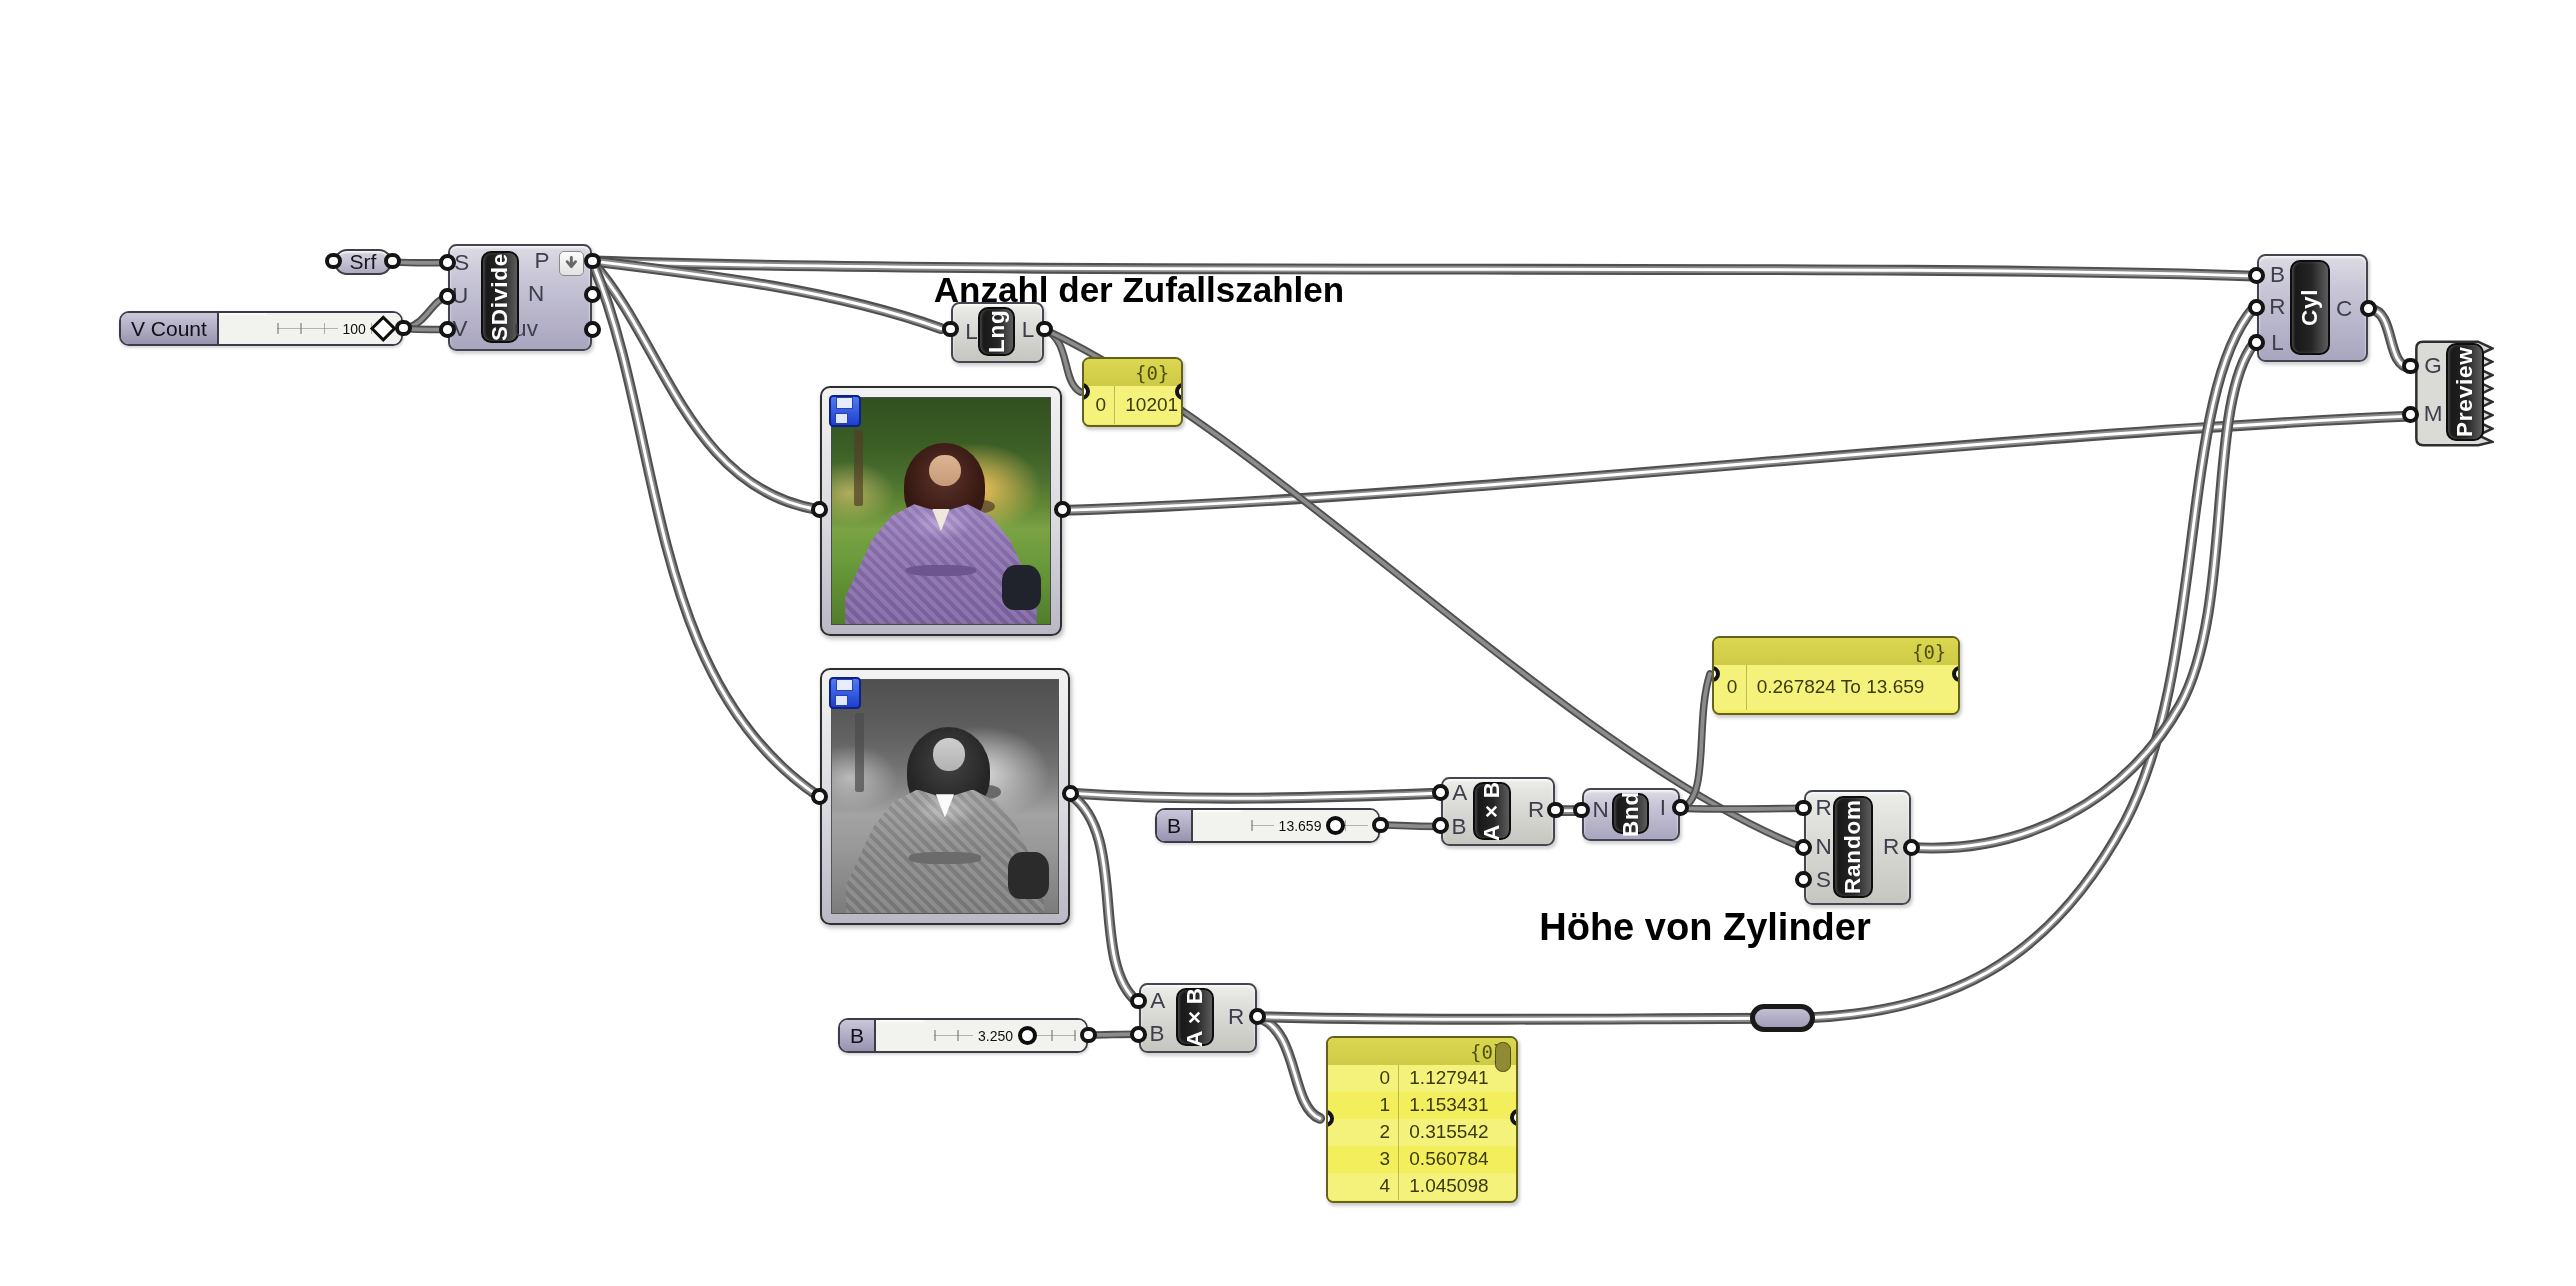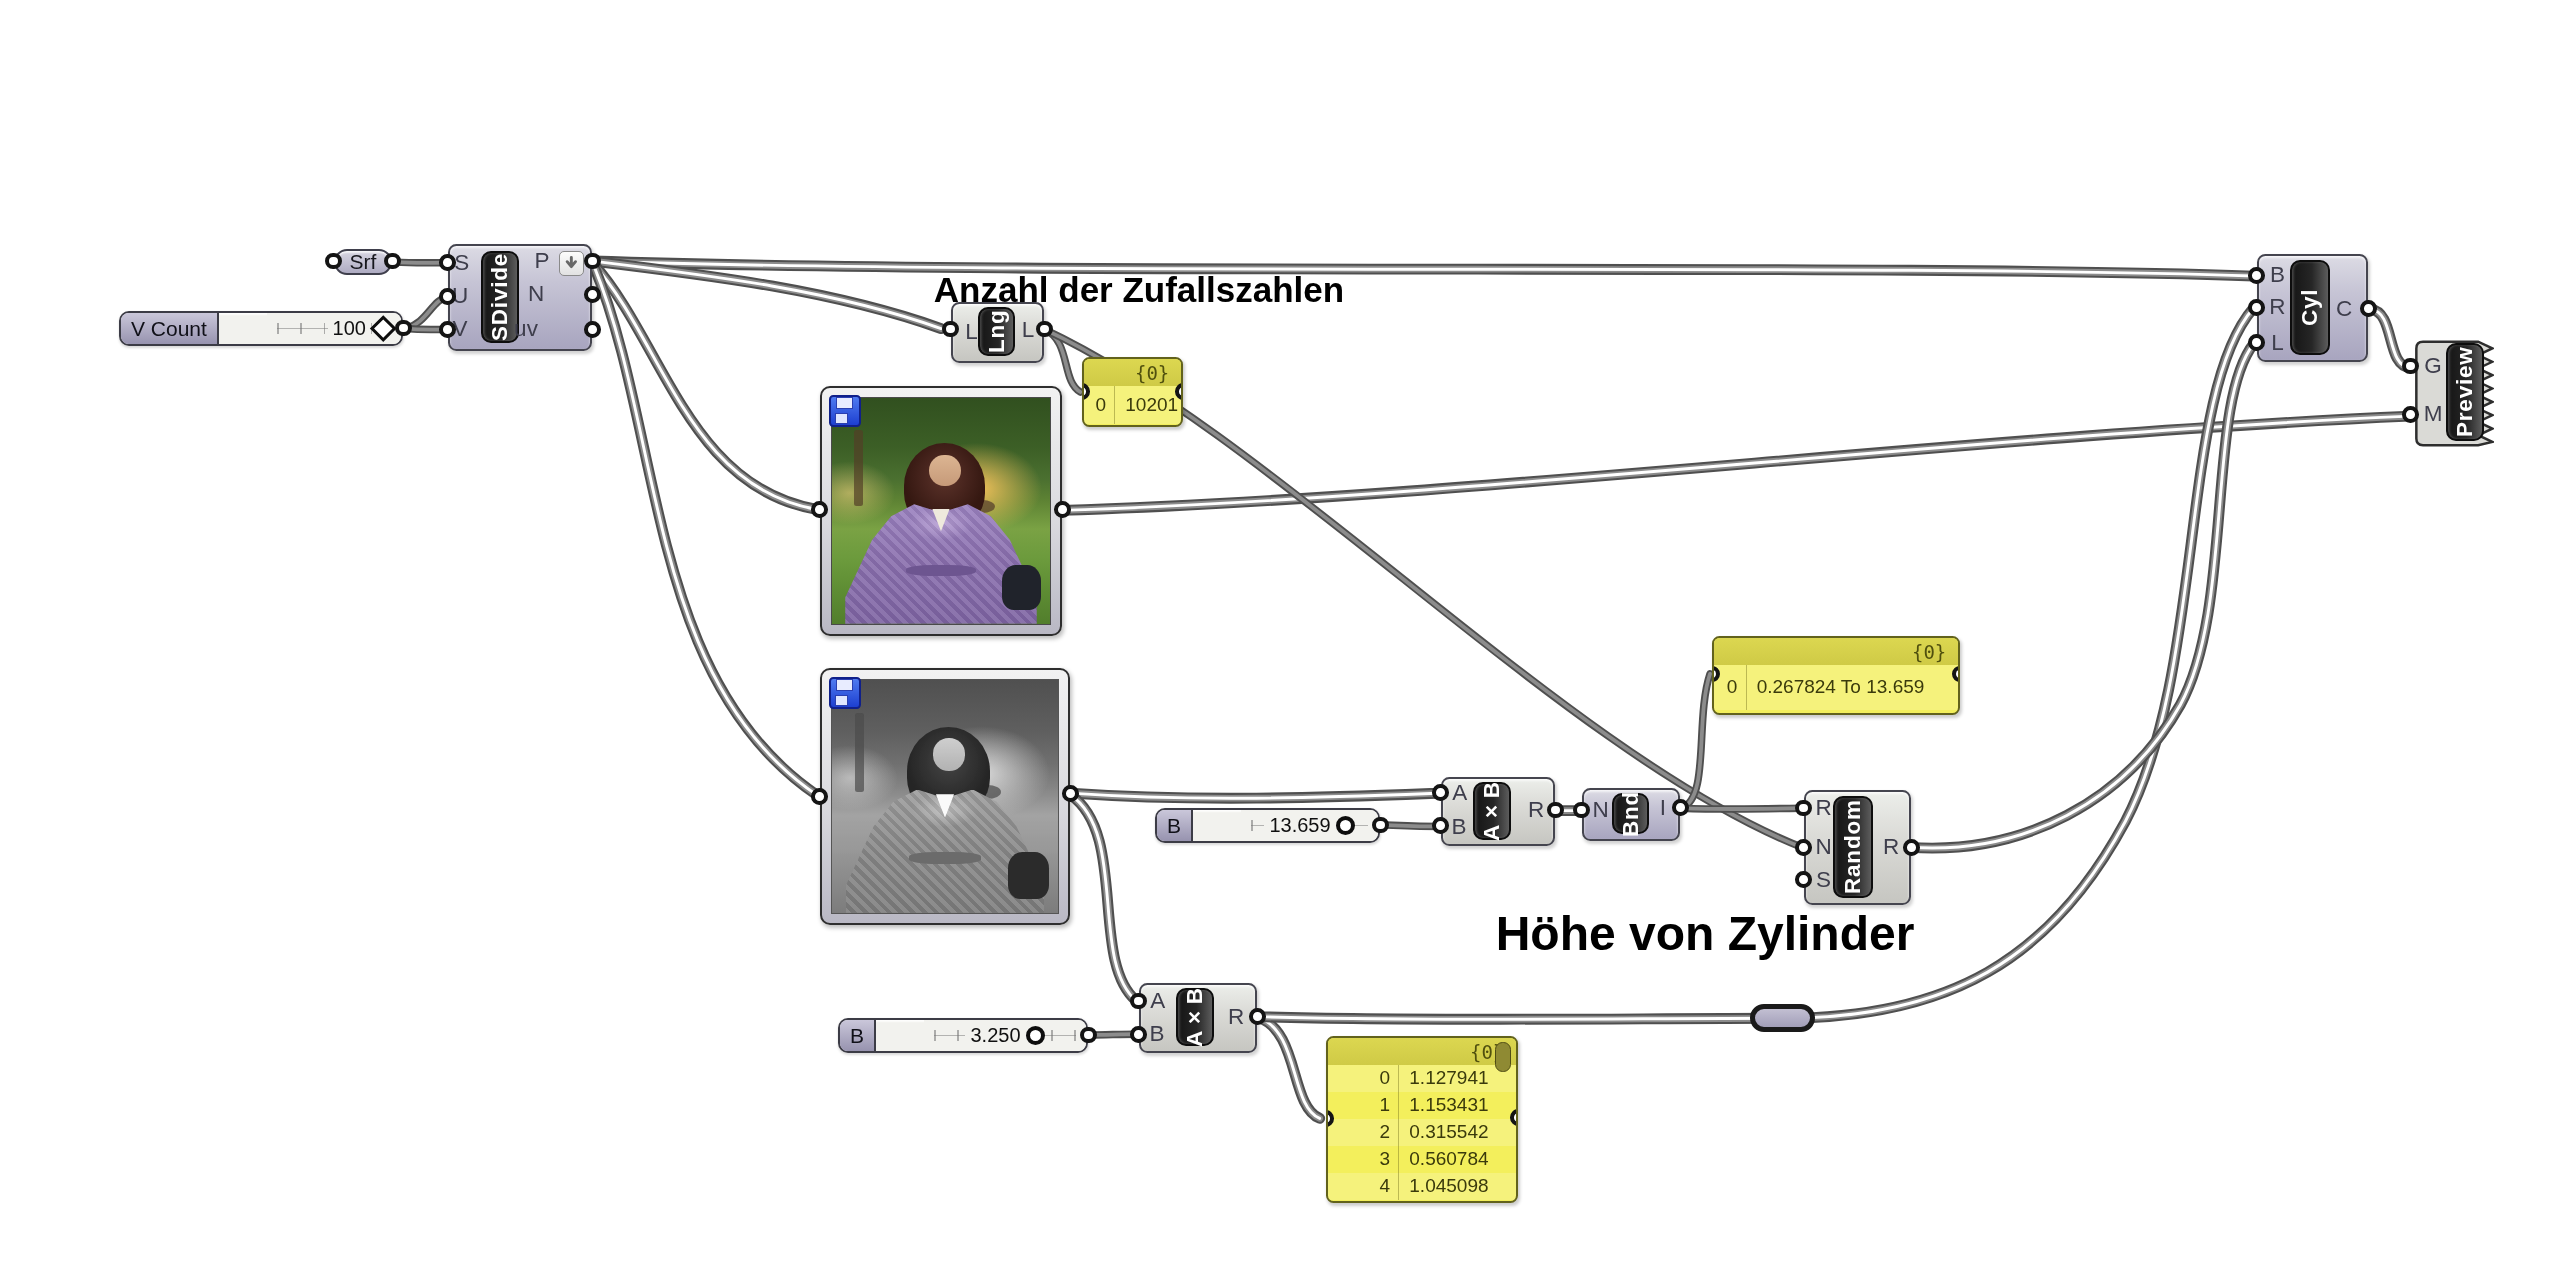--- a/index.html
+++ b/index.html
@@ -34,21 +34,21 @@
 
   .pill{position:absolute;box-sizing:border-box;border:2.5px solid #3f3f4c;border-radius:13.3px;
     background:linear-gradient(180deg,#d8d6e2,#aeabc2);display:flex;align-items:center;justify-content:center;
     font-size:21px;color:#16161c;box-shadow:inset 0 1.7px 1.7px rgba(255,255,255,.8);}
 
   .slider{position:absolute;box-sizing:border-box;border:2.5px solid #3c3c46;border-radius:10px;
     background:#f2f2ee;display:flex;box-shadow:inset 0 1.7px 1.7px rgba(255,255,255,.9),0.8px 1.7px 2.5px rgba(0,0,0,.15);gap:48px;}
   .sname{box-sizing:border-box;border-right:2.5px solid #3c3c46;border-radius:7.5px 0 0 7.5px;
     background:linear-gradient(180deg,#cac7da,#9793af);display:flex;align-items:center;justify-content:center;
     font-size:21px;color:#101018;padding:0 10px;}
-  .strack{flex:1;position:relative;display:flex;align-items:center;font-size:20px;color:#101010;
+  .strack{flex:1;position:relative;display:flex;align-items:center;font-size:14px;color:#101010;
     border-radius:0 7.5px 7.5px 0;background:#f2f2ee;}
   .strack::after{content:"";position:absolute;left:10px;right:10px;top:50%;height:1.7px;margin-top:-0.8px;background:rgba(115,115,115,.5);}
   .strack::before{content:"";position:absolute;left:10px;right:10px;top:50%;height:11.7px;margin-top:-5.8px;
     background:repeating-linear-gradient(to right,rgba(115,115,115,.55) 0 1.7px,transparent 1.7px 23.4px);}
   .sval{position:relative;z-index:2;background:#f2f2ee;padding:0 5px;}
   .kdia{position:relative;z-index:2;width:12.5px;height:12.5px;background:#fff;border:3.3px solid #0d0d0d;transform:rotate(45deg);margin:0 8.3px 0 3.3px;}
   .kcir{position:relative;z-index:2;width:11px;height:11px;background:#fff;border:4.2px solid #0d0d0d;border-radius:50%;}
   .tr-center{justify-content:center;} .tr-end{justify-content:flex-end;}
 
   .panel{position:absolute;box-sizing:border-box;border:2.5px solid #62621c;border-radius:7.5px;
@@ -100,21 +100,21 @@
   .prvwrap{position:absolute;}
   .prvwrap .cap{z-index:2;}
   .prvwrap .plabel{z-index:2;}
 </style>
 </head>
 <body>
 
 <div id="canvas">
 
   <div class="scribble" style="left:1139px;top:270px;font-size:35px">Anzahl der Zufallszahlen</div>
-  <div class="scribble" style="left:1705px;top:906px;font-size:48px">Höhe von Zylinder</div>
+  <div class="scribble" style="left:1705px;top:906px;font-size:38px">Höhe von Zylinder</div>
 
   <svg id="wires" width="2576" height="1286" viewBox="0 0 3088 1542">
     <g>
 
       <g>
         <path class="w-dark" stroke-width="13" d="M710,313 C1250,331 2250,315 2702,331"></path>
           <path class="w-mid" stroke-width="8" d="M710,313 C1250,331 2250,315 2702,331"></path>
           <path class="w-core" stroke-width="3.5" d="M710,313 C1250,331 2250,315 2702,331"></path>
       </g>
       <g>

